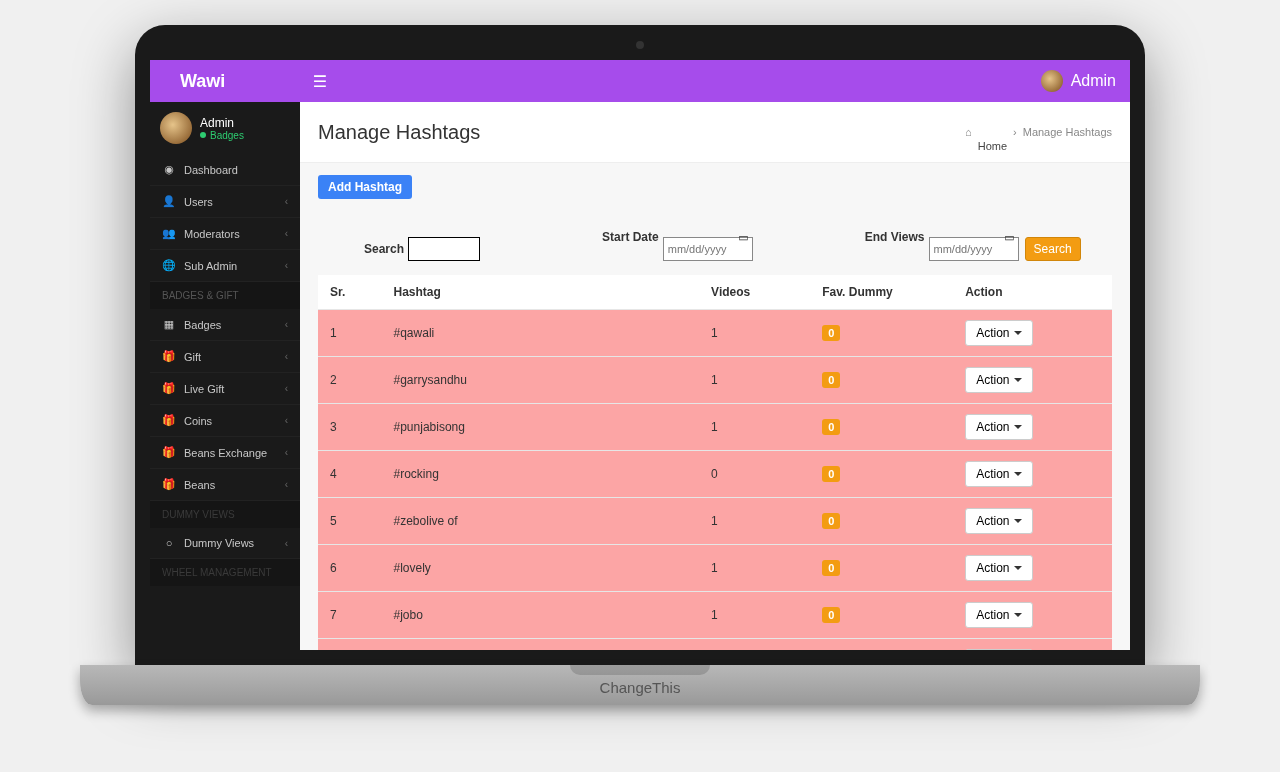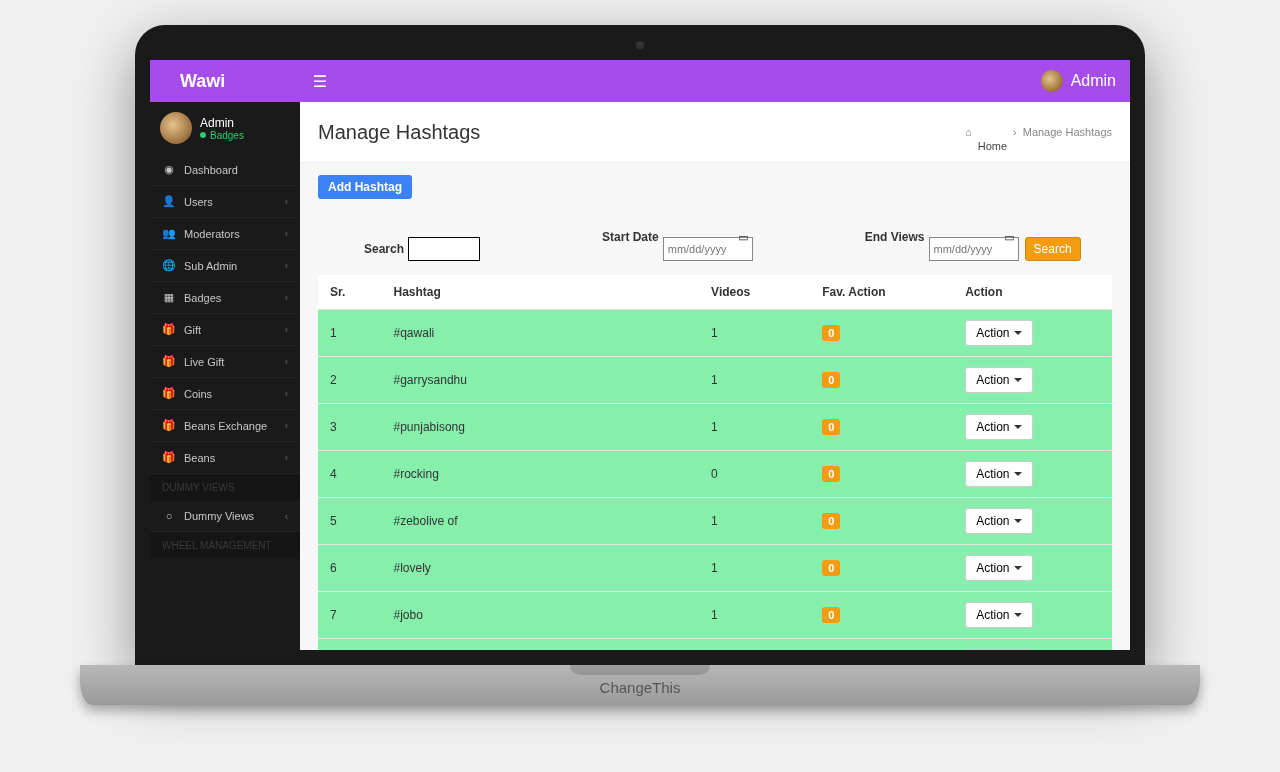--- a/index.html
+++ b/index.html
@@ -236,21 +236,21 @@
   padding: 4px 8px;
   border-radius: 3px;
   font-size: 12px;
   cursor: pointer;
 }
 .spacer-lg { flex: 0 0 110px; }
 .spacer-md { flex: 0 0 100px; }
 
 table {
   width: 100%;
-  background: #86efac;
+  background: #fca5a5;
   border-collapse: collapse;
   font-size: 12px;
   color: #333;
 }
 th, td {
   padding: 10px 12px;
   text-align: left;
   border-top: 1px solid #e6e6e6;
 }
 th { font-weight: 700; border-top: none; background: #fff; border-bottom: 1px solid #e6e6e6; }
@@ -324,20 +324,21 @@
           <span class="icon">👥</span>
           <span>Moderators</span>
           <span class="chev">‹</span>
         </div>
         <div class="side-item">
           <span class="icon">🌐</span>
           <span>Sub Admin</span>
           <span class="chev">‹</span>
         </div>
 
+        <div class="side-section">BADGES &amp; GIFT</div>
         <div class="side-item">
           <span class="icon">▦</span>
           <span>Badges</span>
           <span class="chev">‹</span>
         </div>
         <div class="side-item">
           <span class="icon">🎁</span>
           <span>Gift</span>
           <span class="chev">‹</span>
         </div>
@@ -410,21 +411,21 @@
             </div>
             <button class="btn-search">Search</button>
           </div>
 
           <table>
             <thead>
               <tr>
                 <th style="width:8%">Sr.</th>
                 <th style="width:40%">Hashtag</th>
                 <th style="width:14%">Videos</th>
-                <th style="width:18%">Fav. Action</th>
+                <th style="width:18%">Fav. Dummy</th>
                 <th style="width:20%">Action</th>
               </tr>
             </thead>
             <tbody id="rows">
                 <tr>
                   <td>1</td>
                   <td>#qawali</td>
                   <td>1</td>
                   <td><span class="badge0">0</span></td>
                   <td><button class="btn-action">Action <span class="caret"></span></button></td>

